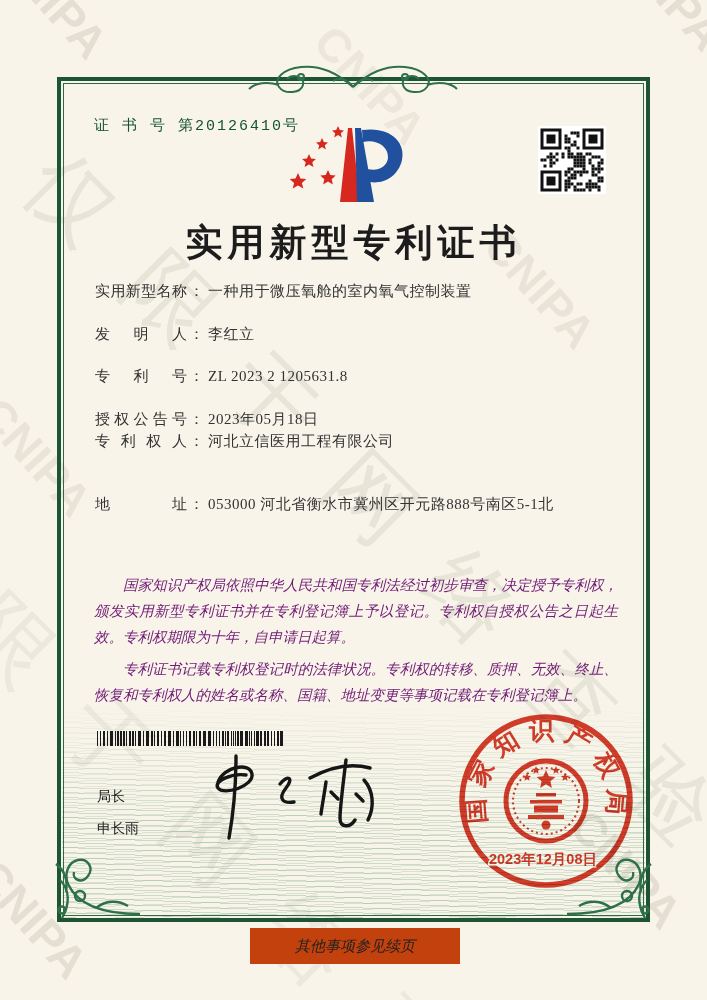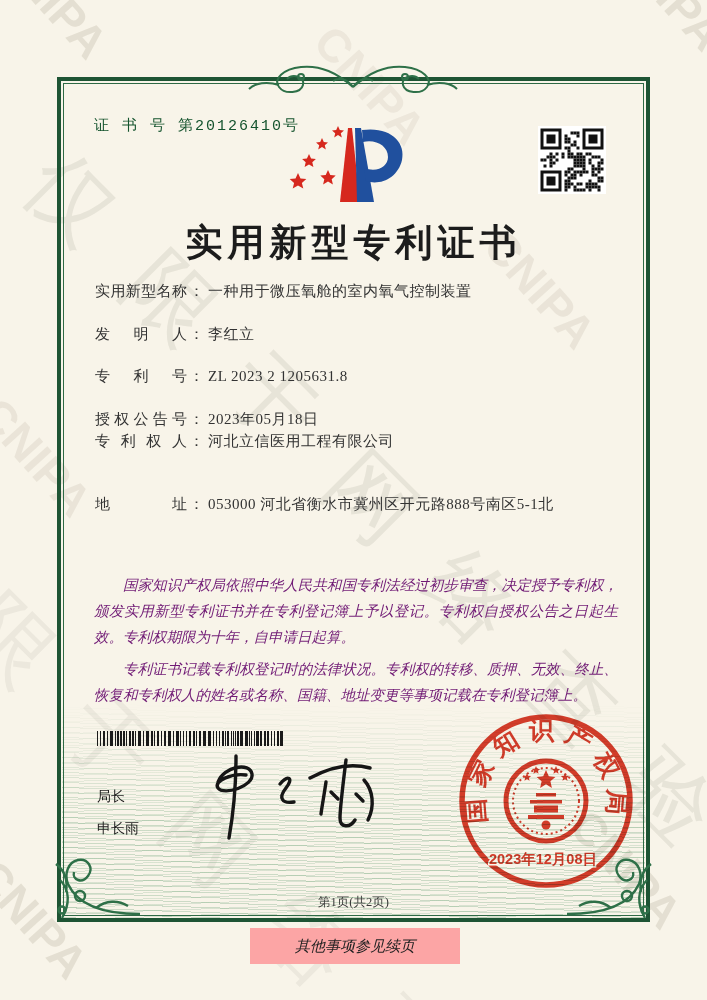--- a/index.html
+++ b/index.html
@@ -44,21 +44,21 @@
         line-height:26px;text-align:justify;color:#701a75;font-style:italic;}
   .legal p{margin:0 0 6px 0;text-indent:2em;}
   
   .barcode{position:absolute;left:97px;top:731px;}
   .director{position:absolute;left:97px;top:780px;font-size:14px;line-height:32px;
         font-family:"Liberation Sans","DejaVu Sans",sans-serif;color:#1b1b1b;}
   .signature{position:absolute;left:190px;top:750px;}
   .seal{position:absolute;left:457px;top:712px;opacity:0.93;mix-blend-mode:multiply;}
   .page-info{position:absolute;left:0;top:894px;width:707px;text-align:center;
         font-size:12.5px;color:#3a3a3a;}
-  .footer-box{position:absolute;left:250px;top:928px;width:210px;height:36px;background:#fca5a5;
+  .footer-box{position:absolute;left:250px;top:928px;width:210px;height:36px;background:#c2410c;
         display:flex;align-items:center;justify-content:center;font-size:15px;color:#222;
         font-style:italic;}
 </style>
 </head>
 <body>
 
 <div id="page">
 
   <span class="wm-brand" style="left:-18px;top:-28px;">CNIPA</span>
   <span class="wm-brand" style="left:598px;top:-36px;">CNIPA</span>
@@ -378,19 +378,18 @@
       <path d="M108,61 l1.2,2.7 2.9,0.3 -2.2,1.9 0.7,2.9 -2.6,-1.6 -2.6,1.6 0.7,-2.9 -2.2,-1.9 2.9,-0.3 Z"></path>
       <rect x="79" y="81" width="20" height="3.5"></rect>
       <rect x="73" y="88" width="32" height="3.5"></rect>
       <rect x="77" y="93.5" width="24" height="7"></rect>
       <rect x="71" y="103" width="36" height="4"></rect>
       <circle cx="89" cy="113" r="4.5"></circle>
     </g>
     <text x="86" y="152" text-anchor="middle" font-size="14.5" font-weight="bold" fill="#d52f1d" style="paint-order:stroke;stroke:#ffffff;stroke-width:3px;" font-family="'Liberation Sans',sans-serif">2023年12月08日</text>
   </svg>
 
-  <div class="page-info">第1页(共2页)</div>
 
   <div class="footer-box">
     <span>其他事项参见续页</span>
   </div>
 
 </div>
 
 </body></html>

